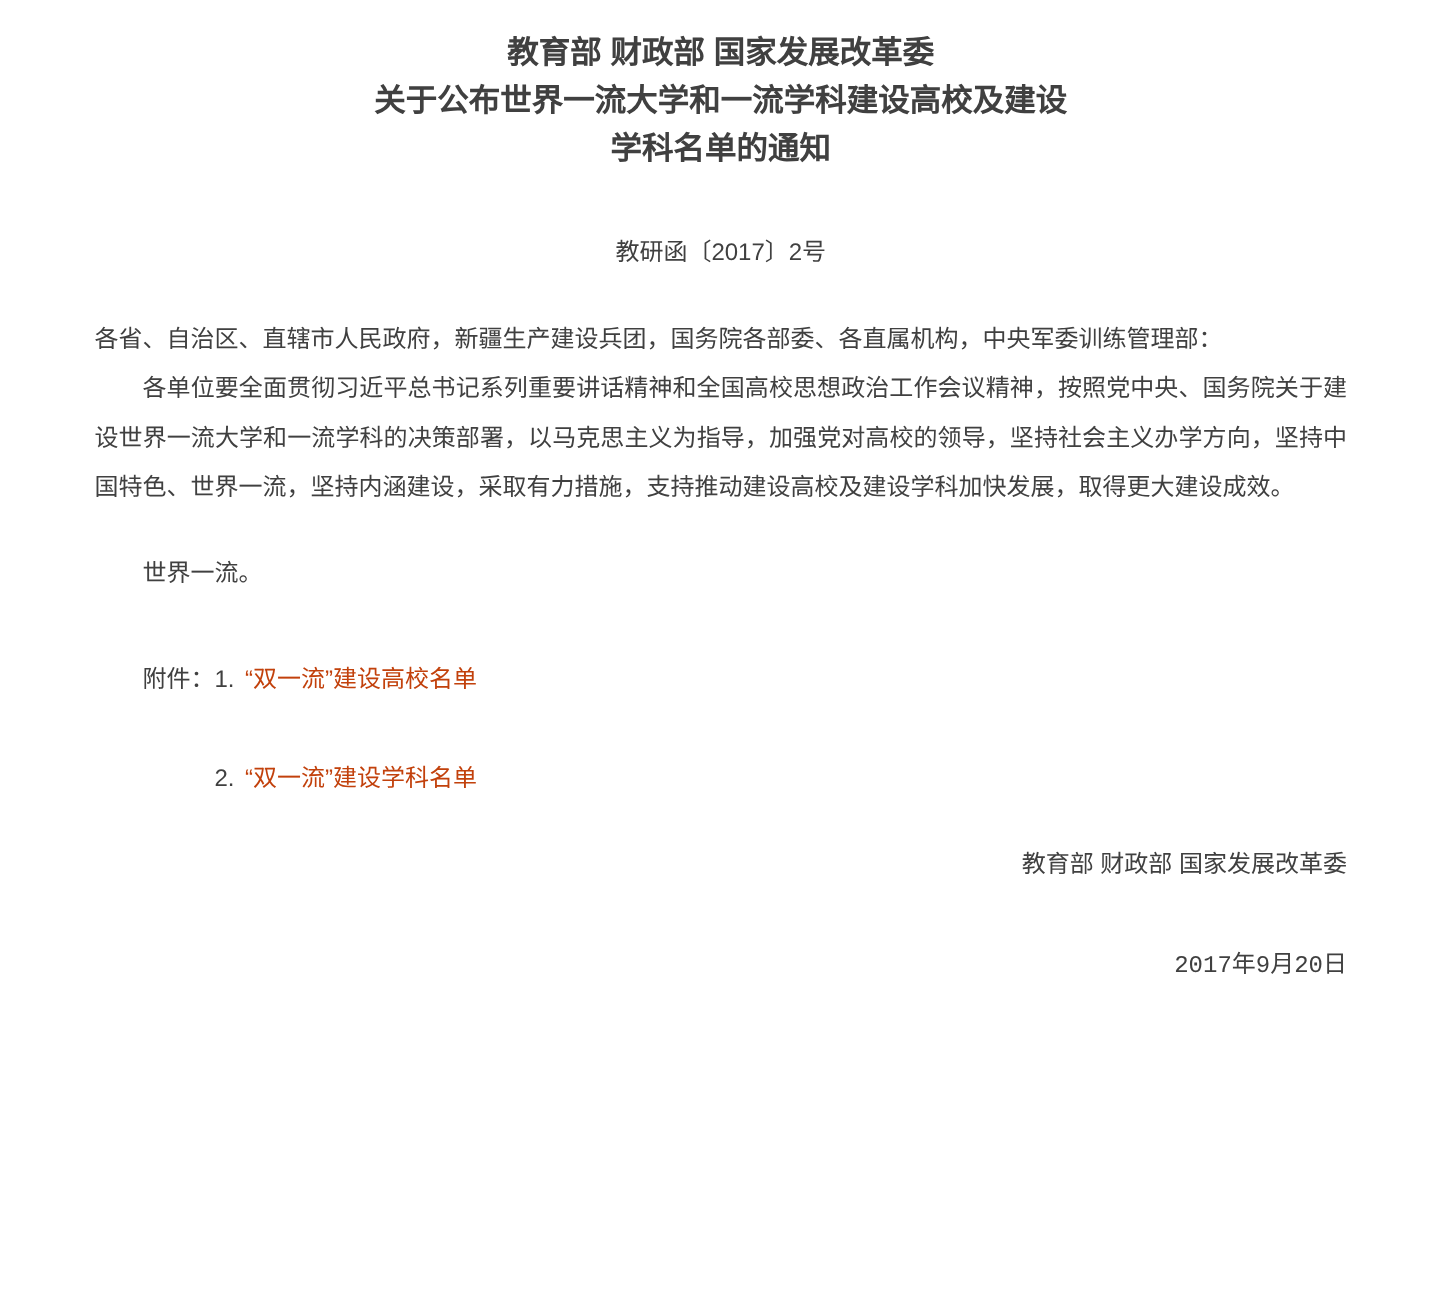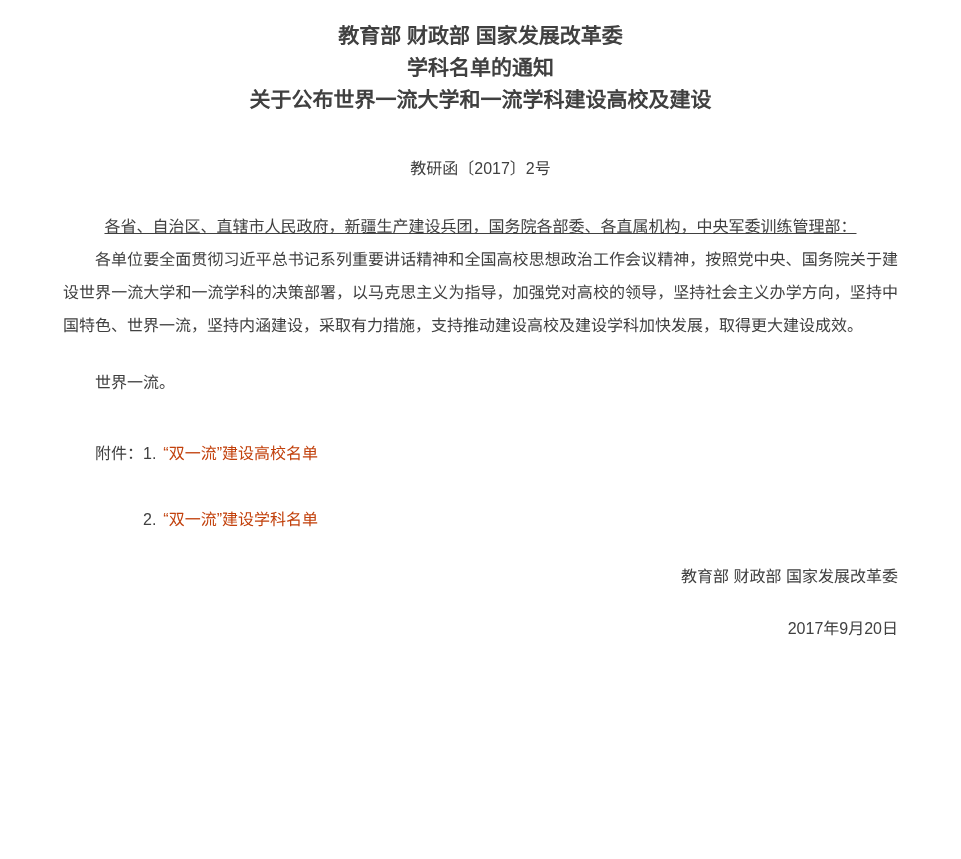--- a/index.html
+++ b/index.html
@@ -30,22 +30,21 @@
     color: #404040;
   }
   .doc-title .tline { display: block; }
   p { margin: 0; }
   .doc-number {
     margin-top: 36px;
     text-align: center;
   }
   .salutation {
     margin-top: 25px;
-    text-align: center;
-    text-decoration: underline;
+    text-align: left;
   }
   .para {
     text-indent: 2em;
     text-align: justify;
   }
   .para-1 { margin-top: 33px; }
   .para-2 { }
   .closing {
     margin-top: 24px;
     text-indent: 2em;
@@ -62,33 +61,34 @@
   .attachment-link {
     color: #c2410c;
     text-decoration: none;
     cursor: pointer;
   }
   .signature {
     margin-top: 24px;
     text-align: right;
   }
   .date {
-    margin-top: 19px;
+    margin-top: 35px;
     text-align: right;
+    font-family: Liberation Mono, monospace;
   }
 </style>
 </head>
 <body>
 
 <div class="doc">
 
   <h1 class="doc-title">
     <span class="tline">教育部 财政部 国家发展改革委</span>
+    <span class="tline">关于公布世界一流大学和一流学科建设高校及建设</span>
     <span class="tline">学科名单的通知</span>
-    <span class="tline">关于公布世界一流大学和一流学科建设高校及建设</span>
   </h1>
 
   <p class="doc-number">教研函〔2017〕2号</p>
 
   <p class="salutation">各省、自治区、直辖市人民政府，新疆生产建设兵团，国务院各部委、各直属机构，中央军委训练管理部：</p>
 
 
   <p class="para para-2">各单位要全面贯彻习近平总书记系列重要讲话精神和全国高校思想政治工作会议精神，按照党中央、国务院关于建设世界一流大学和一流学科的决策部署，以马克思主义为指导，加强党对高校的领导，坚持社会主义办学方向，坚持中国特色、世界一流，坚持内涵建设，采取有力措施，支持推动建设高校及建设学科加快发展，取得更大建设成效。</p>
 
   <p class="closing">世界一流。</p>

